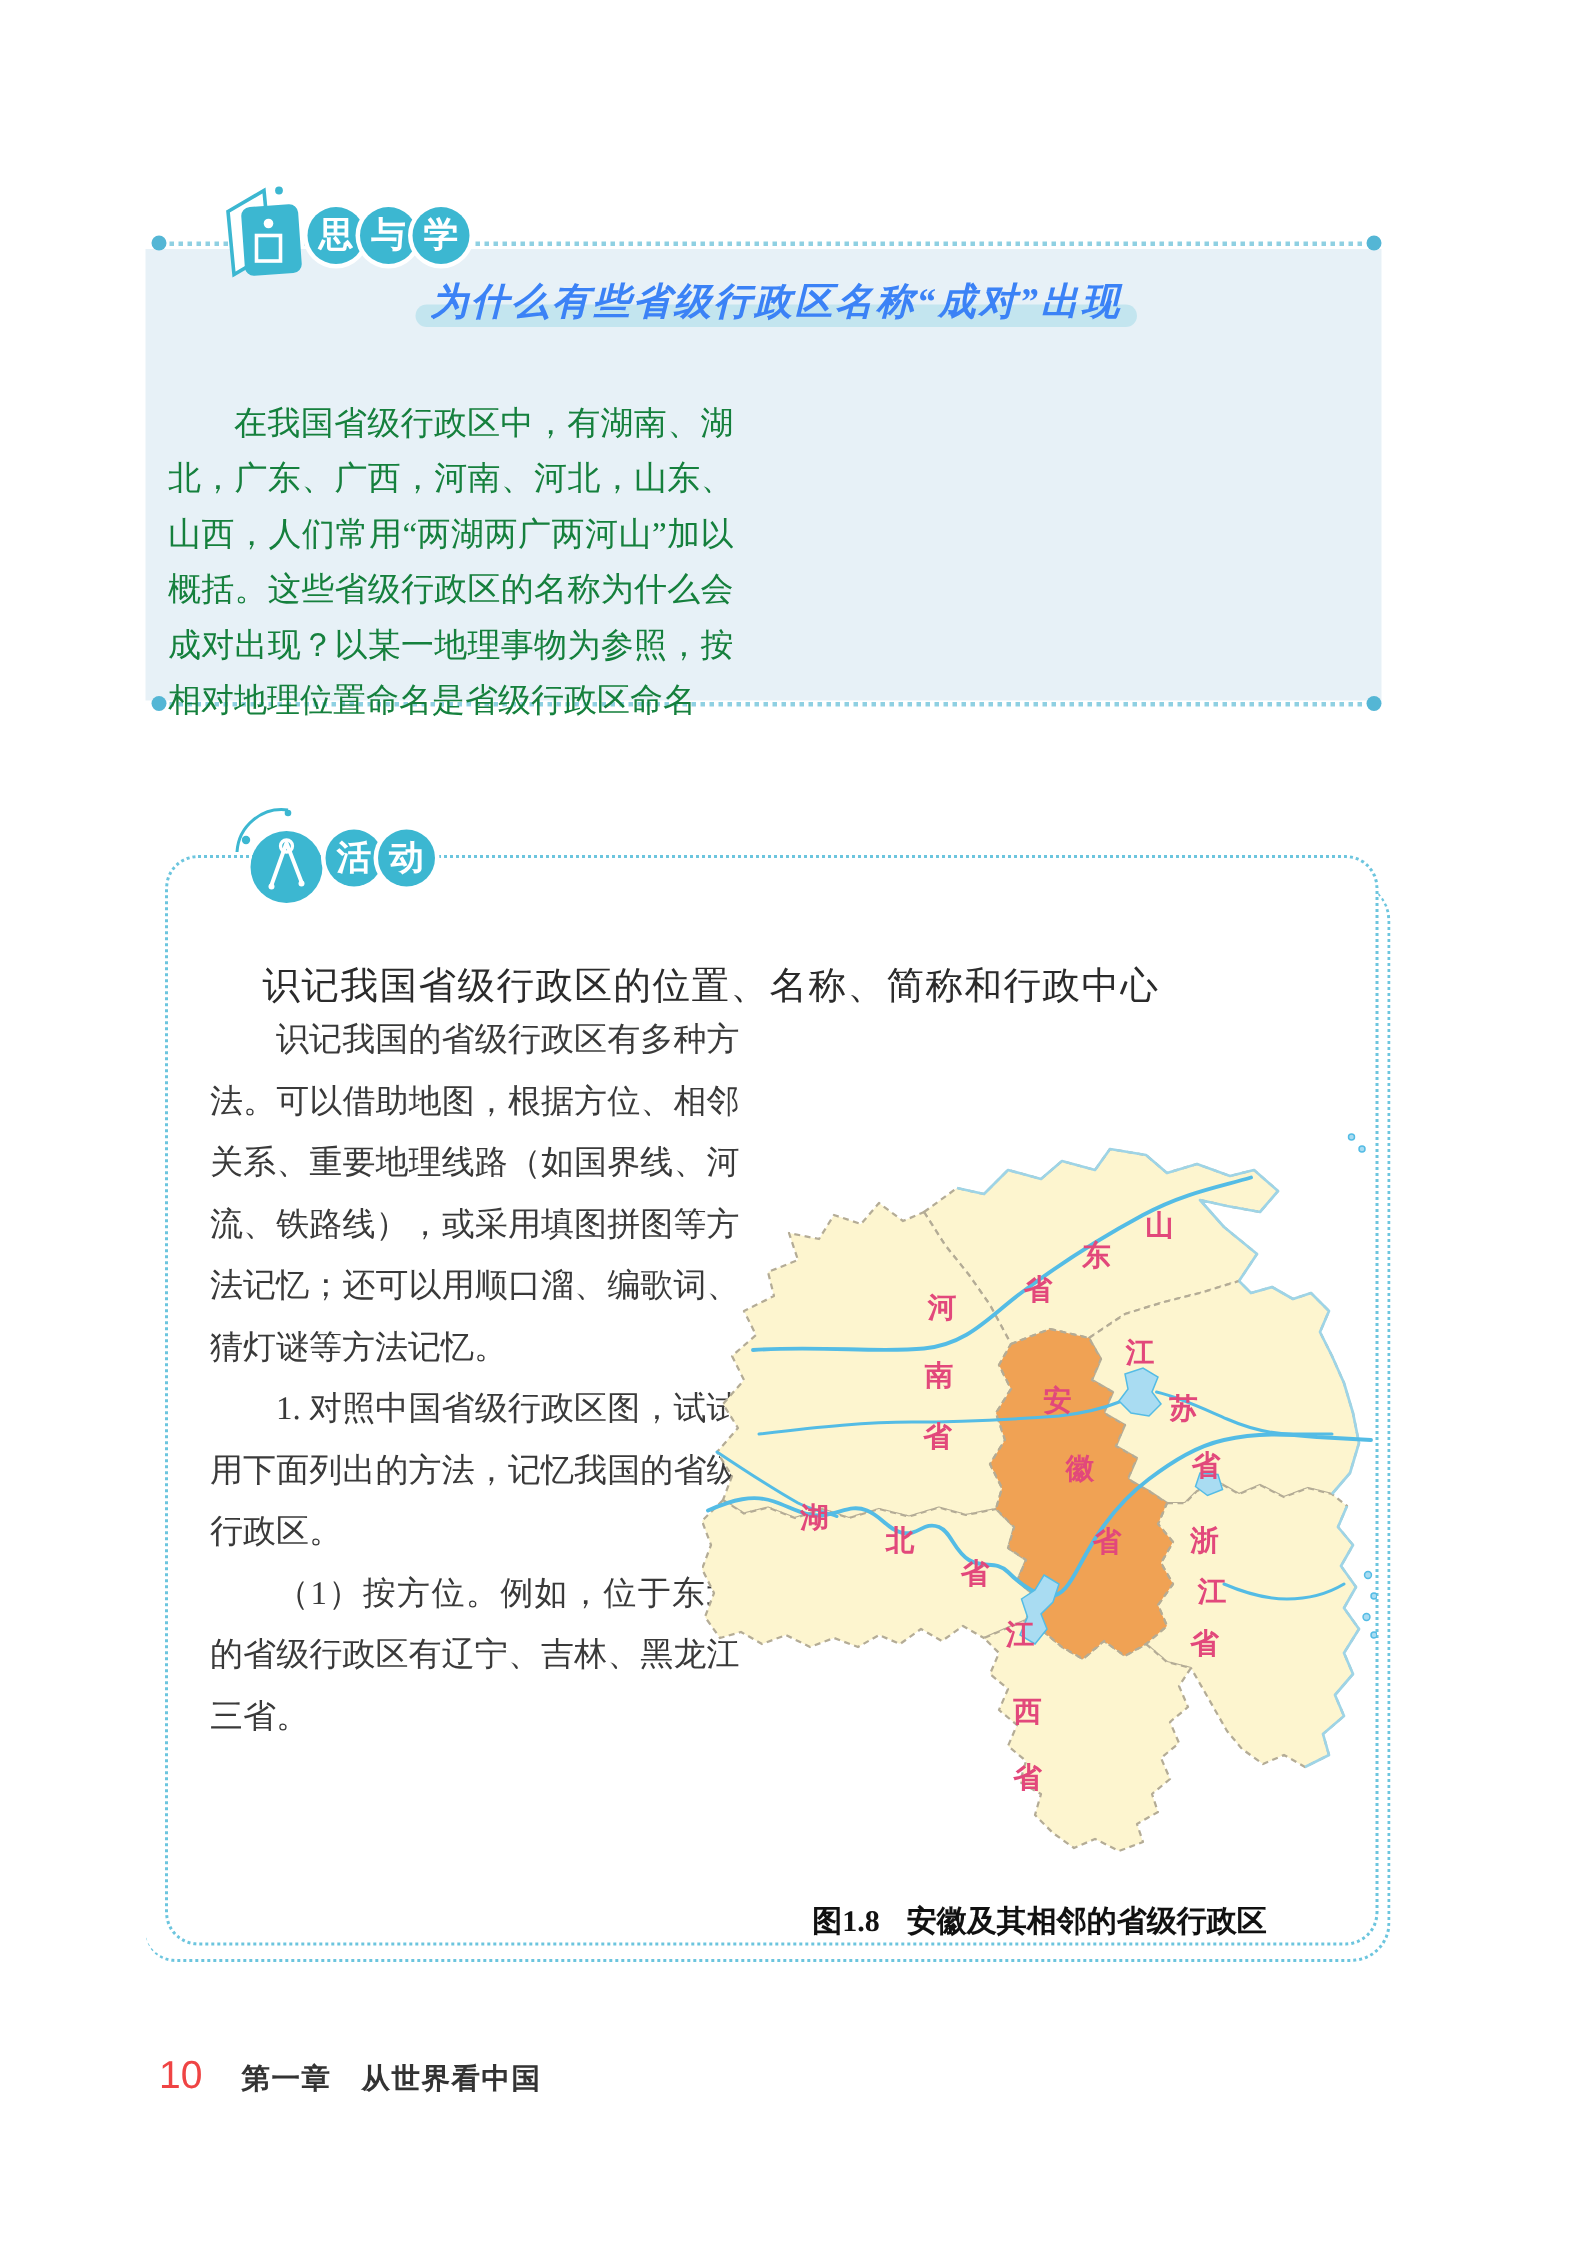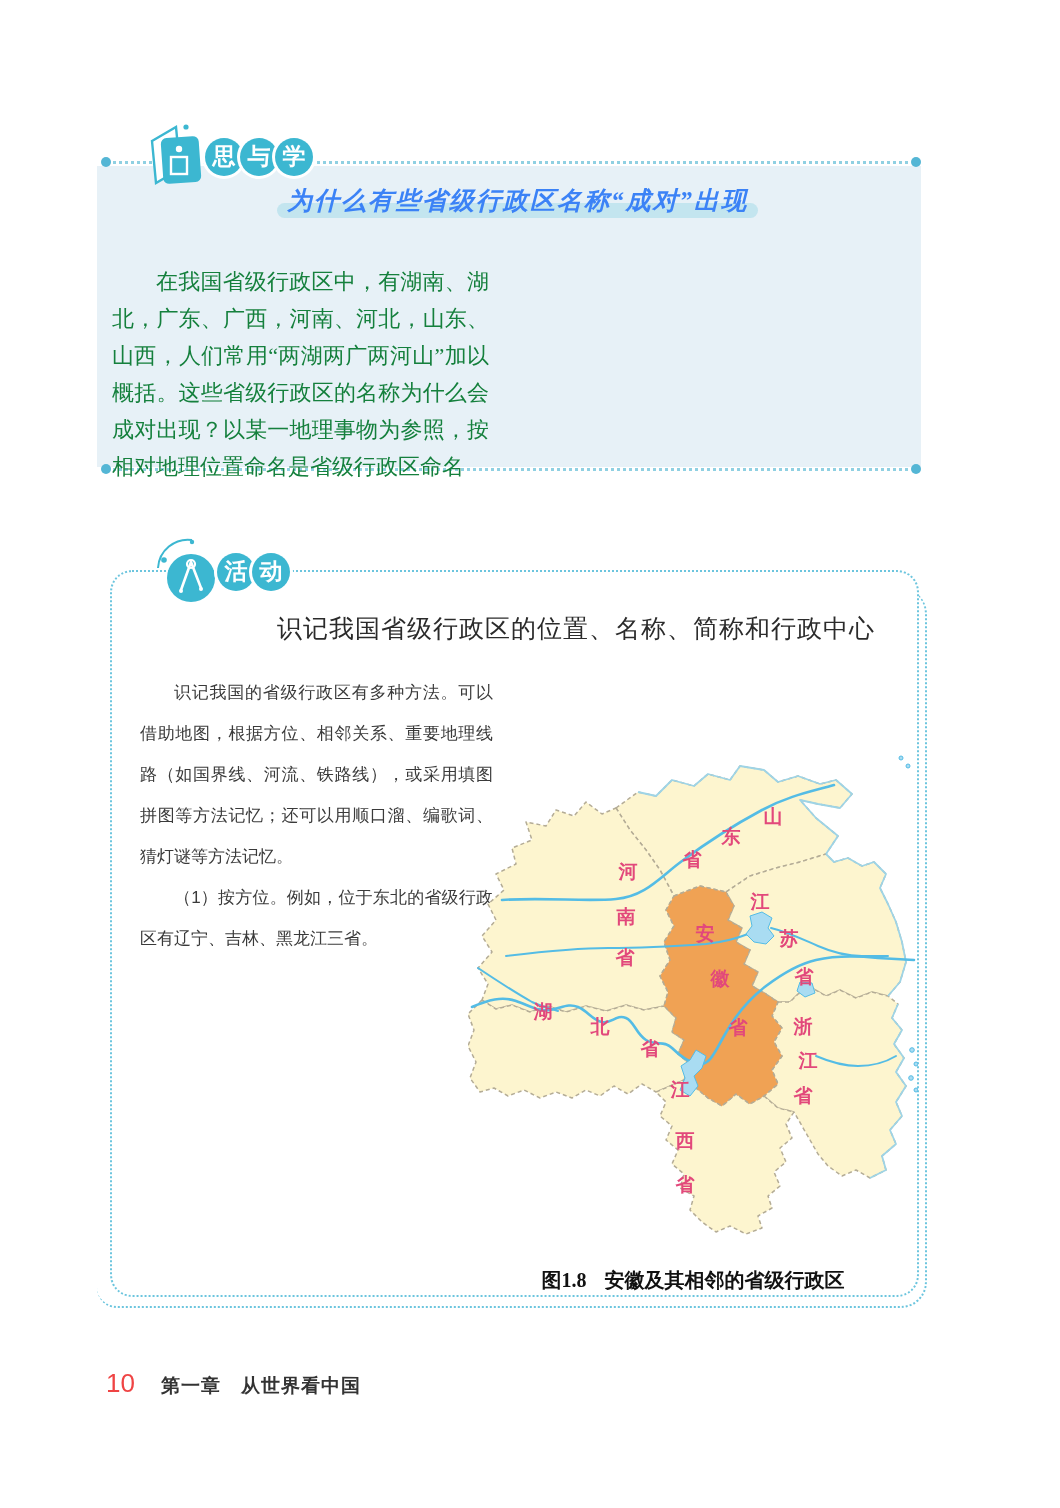--- a/index.html
+++ b/index.html
@@ -38,28 +38,28 @@
   .act-outer {
     position:absolute; left:97px; top:588px; width:830px; height:720px;
     border-right:2px dotted #6cc5de; border-bottom:2px dotted #6cc5de;
     border-radius:0 26px 26px 20px; box-sizing:border-box;
   }
   .act-inner {
     position:absolute; left:110px; top:570px; width:809px; height:727px;
     border:2px dotted #6cc5de; border-radius:22px; background:#fff; box-sizing:border-box;
   }
   .act-title {
-    position:absolute; left:175px; top:612px; width:700px;
+    position:absolute; left:175px; top:640px; width:700px;
     font-family:"Liberation Sans", sans-serif; font-size:25px; font-weight:normal;
-    color:#2b2b2b; letter-spacing:1px;text-align:right;
+    color:#2b2b2b; letter-spacing:1px;
   }
   .act-text { position:absolute; left:140px; top:672px; width:353px; }
   .act-text p {
-    margin:0; text-indent:2em; font-family:Liberation Sans, sans-serif;
-    font-size:17px; line-height:41px; color:#3a3a3a; text-align:justify;
+    margin:0; text-indent:2em; font-family:Liberation Serif, serif;
+    font-size:22px; line-height:41px; color:#3a3a3a; text-align:justify;
   }
   
   .map { position:absolute; left:468px; top:750px; }
   .prov { stroke:#b4ac96; stroke-width:1.5; stroke-dasharray:4 3; stroke-linejoin:round; }
   .coast { fill:none; stroke:#9ed4e6; stroke-width:1.8; stroke-linejoin:round; }
   .river { fill:none; stroke-width:2.6; stroke-linecap:round; }
   .river.thin { stroke-width:2; }
   .lake  { stroke:#54bce5; stroke-width:1; }
   .maplabel {
     font-family:"Liberation Serif", serif; font-size:19px; font-weight:bold;
@@ -125,20 +125,21 @@
       <circle cx="47" cy="55" r="2" fill="#ffffff"></circle>
     </svg>
     <span class="circle">活</span>
     <span class="circle">动</span>
   </div>
 
   <div class="act-title">识记我国省级行政区的位置、名称、简称和行政中心</div>
 
   <div class="act-text">
     <p>识记我国的省级行政区有多种方法。可以借助地图，根据方位、相邻关系、重要地理线路（如国界线、河流、铁路线），或采用填图拼图等方法记忆；还可以用顺口溜、编歌词、猜灯谜等方法记忆。</p>
+    <p>1. 对照中国省级行政区图，试试用下面列出的方法，记忆我国的省级行政区。</p>
     <p>（1）按方位。例如，位于东北的省级行政区有辽宁、吉林、黑龙江三省。</p>
   </div>
 
   <svg class="map" width="450" height="485" viewBox="0 0 450 485">
 
     <path class="prov" d="M148,58 L170,42 L188,46 L204,30 L226,36 L240,24 L262,30 L272,16 L296,20 L310,32 L330,26 L352,34 L368,30 L384,44 L372,58 L350,54 L332,50 L348,68 L370,86 L358,104 L332,112 L308,118 L282,126 L258,142 L232,136 L206,146 L192,120 L178,100 L162,80 Z" fill="#FDF5CF"></path>
     <path class="prov" d="M148,58 L162,80 L178,100 L192,120 L206,146 L198,160 L206,176 L196,192 L202,210 L192,226 L200,242 L196,256 L176,260 L158,255 L138,261 L118,256 L98,262 L80,256 L62,262 L44,255 L28,259 L14,250 L20,234 L10,218 L24,202 L14,186 L28,170 L20,154 L36,140 L28,124 L48,114 L44,98 L64,90 L58,72 L78,76 L88,60 L106,66 L118,52 L134,64 Z" fill="#FDF5CF"></path>
     <path class="prov" d="M258,142 L282,126 L308,118 L332,112 L358,104 L366,112 L380,108 L394,116 L406,112 L418,124 L412,138 L420,154 L428,172 L434,192 L438,212 L432,232 L420,246 L404,242 L388,248 L372,240 L358,246 L344,238 L330,244 L322,252 L310,252 L298,244 L284,236 L290,222 L276,214 L282,200 L268,192 L274,178 L260,170 L266,156 Z" fill="#FDF5CF"></path>
     <path class="prov" d="M14,250 L28,259 L44,255 L62,262 L80,256 L98,262 L118,256 L138,261 L158,255 L176,260 L196,256 L198,258 L208,268 L204,282 L216,290 L210,304 L222,314 L216,330 L202,336 L188,342 L174,334 L160,344 L146,336 L132,346 L118,340 L104,348 L88,342 L72,348 L56,340 L40,346 L26,338 L12,342 L2,328 L8,312 L0,296 L6,280 L0,264 Z" fill="#FDF5CF"></path>
     <path class="prov" d="M310,252 L322,252 L330,244 L344,238 L358,246 L372,240 L388,248 L404,242 L420,246 L430,254 L424,268 L434,280 L426,294 L436,308 L428,322 L438,336 L428,352 L434,366 L422,380 L428,394 L414,406 L418,420 L402,428 L388,420 L374,426 L360,416 L350,404 L342,390 L334,376 L326,362 L310,358 L296,346 L310,334 L304,320 L314,306 L306,292 L314,278 L304,266 Z" fill="#FDF5CF"></path>

